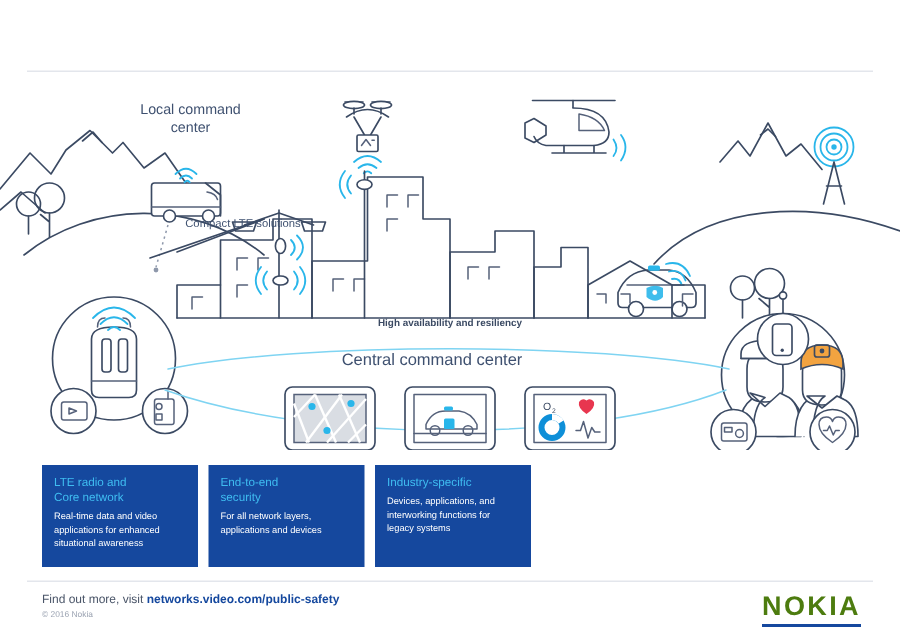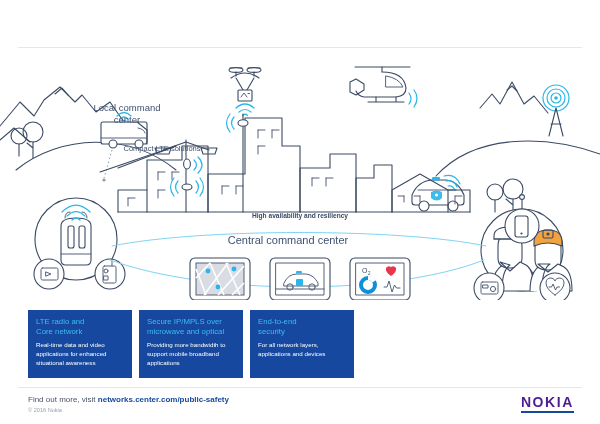--- a/index.html
+++ b/index.html
@@ -25,21 +25,21 @@
 
   
   .stage{position:absolute;left:0;top:50px;width:600px;height:250px;}
   .stage svg{display:block;}
 
   
   .ill-label{
     position:absolute;color:#3b4a63;text-align:center;
     line-height:1.25;white-space:nowrap;
   }
-  .lbl-local{left:82px;top:68px;width:90px;font-size:9.5px;color:#3f5170;white-space:normal;margin-top:34px;}
+  .lbl-local{left:82px;top:68px;width:90px;font-size:9.5px;color:#3f5170;white-space:normal;}
   .lbl-compact{left:98px;top:144px;width:80px;font-size:7.5px;color:#3f5170;white-space:normal;margin-left:24px;}
   .lbl-ha{left:200px;top:212px;width:200px;font-size:6.6px;font-weight:bold;color:#3b4a63;}
   .lbl-ccc{left:188px;top:234px;width:200px;font-size:11px;color:#3f5170;}
 
   
   .panels{position:absolute;left:28px;top:310px;width:546px;height:64px;display:flex;gap:7px;}
   .panel{
     background:#15489e;width:104px;height:68px;
     padding:7px 8px 0 8px;box-sizing:border-box;
     color:#ffffff;
@@ -55,22 +55,22 @@
   .footer-rule{position:absolute;left:18px;top:387px;width:564px;height:1px;background:#e3e6ec;}
   .footer-text{
     position:absolute;left:28px;top:395px;font-size:8px;color:#4a5568;white-space:nowrap;
   }
   .footer-link{color:#15489e;font-weight:bold;}
   .footer-copy{
     position:absolute;left:28px;top:407px;font-size:5.6px;color:#9aa2b1;white-space:nowrap;
   }
   .nokia-logo{
     position:absolute;right:26px;top:394px;
-    font-size:14px;font-weight:bold;letter-spacing:1.6px;
-    color:#4c1d95;
+    font-size:18px;font-weight:bold;letter-spacing:1.6px;
+    color:#4d7c0f;
     margin-left:20px;
   }
   .nokia-logo .bar{
     display:block;height:2px;background:#15489e;margin-top:1px;width:100%;
   }
 </style>
 </head>
 <body>
 
 <div id="page">
@@ -369,43 +369,42 @@
   <div class="panels">
 
     <div class="panel">
       <div class="panel-title">
         <span>LTE radio and</span><br>
         <span>Core network</span>
       </div>
       <div class="panel-body">Real-time data and video applications for enhanced situational awareness</div>
     </div>
 
-    <div class="panel">
-      <div class="panel-title">
-        <span>Secure IP/MPLS over</span><br>
-        <span>microwave and optical</span>
-      </div>
-      <div class="panel-body">Providing more bandwidth to support mobile broadband applications</div>
-    </div>
 
     <div class="panel">
       <div class="panel-title">
         <span>End-to-end</span><br>
         <span>security</span>
       </div>
       <div class="panel-body">For all network layers, applications and devices</div>
     </div>
 
 
+    <div class="panel">
+      <div class="panel-title">
+        <span>Industry-specific</span>
+      </div>
+      <div class="panel-body">Devices, applications, and interworking functions for legacy systems</div>
+    </div>
 
   </div>
 
   <div class="footer-rule"></div>
   <div class="footer-text">
-    <span>Find out more, visit </span><span class="footer-link">networks.center.com/public-safety</span>
+    <span>Find out more, visit </span><span class="footer-link">networks.video.com/public-safety</span>
   </div>
   <div class="footer-copy">© 2016 Nokia</div>
   <div class="nokia-logo">
     <span>NOKIA</span>
     <span class="bar"></span>
   </div>
 
 </div>
 
 </body></html>

